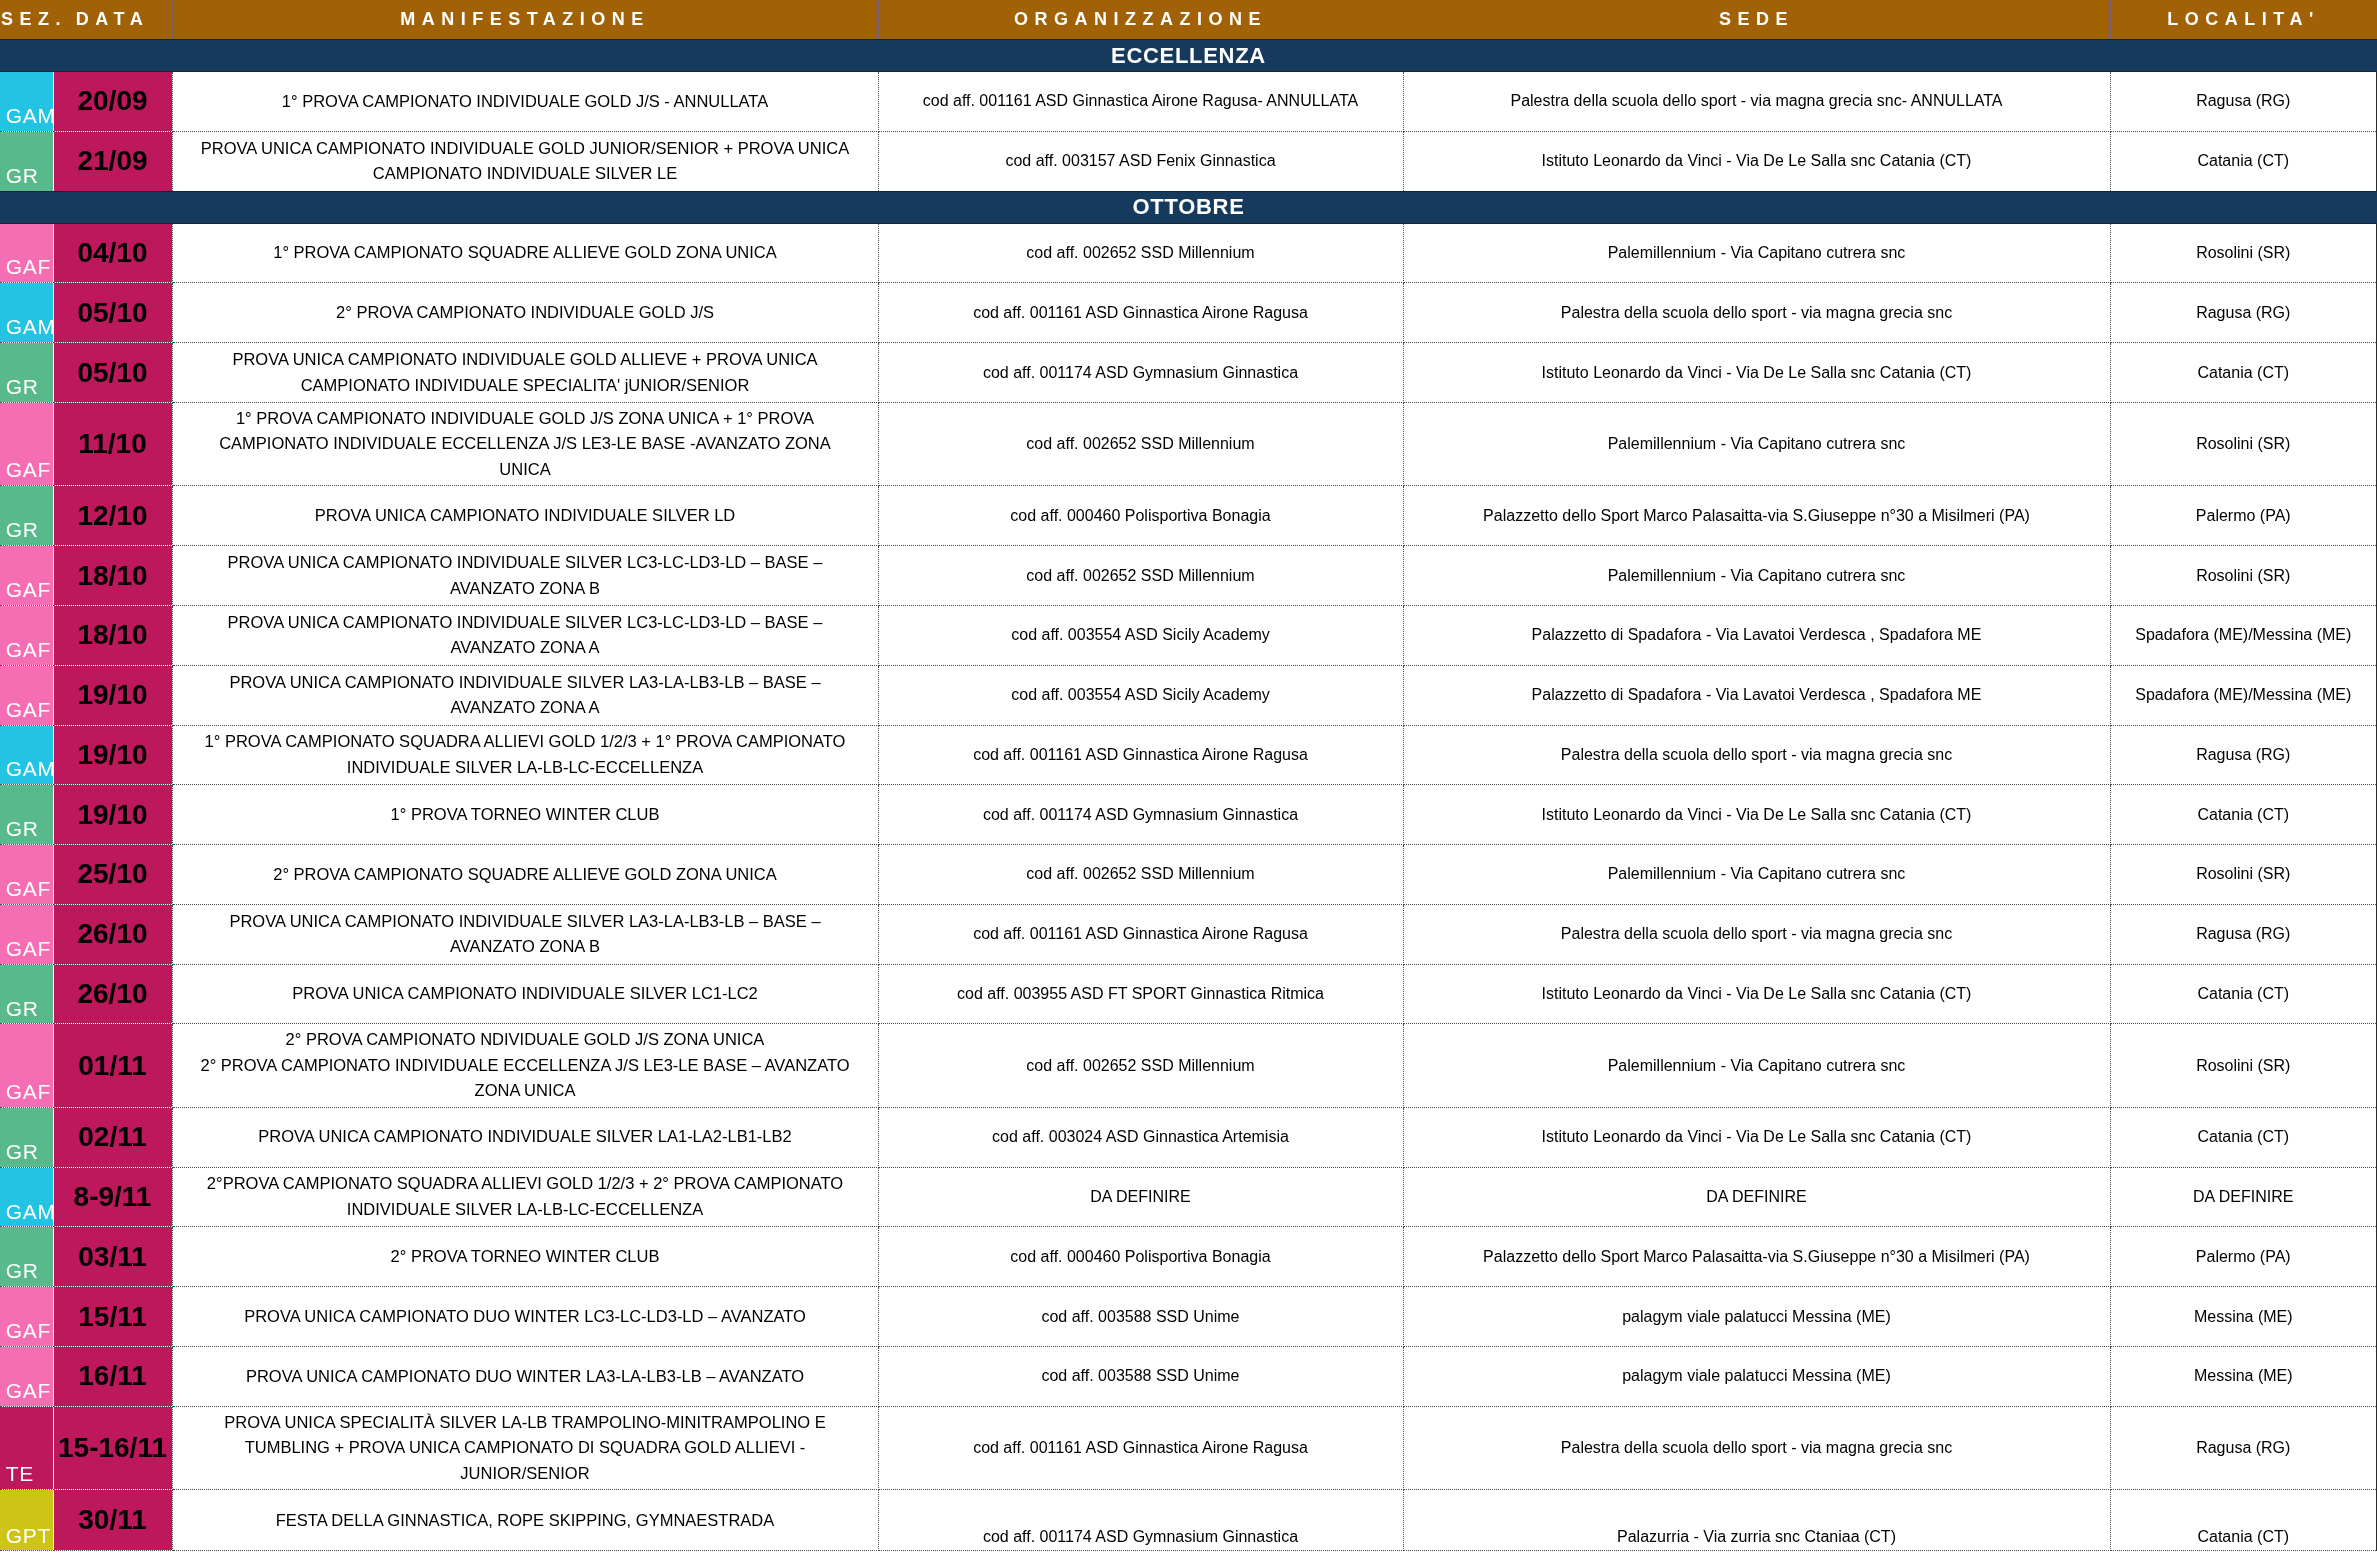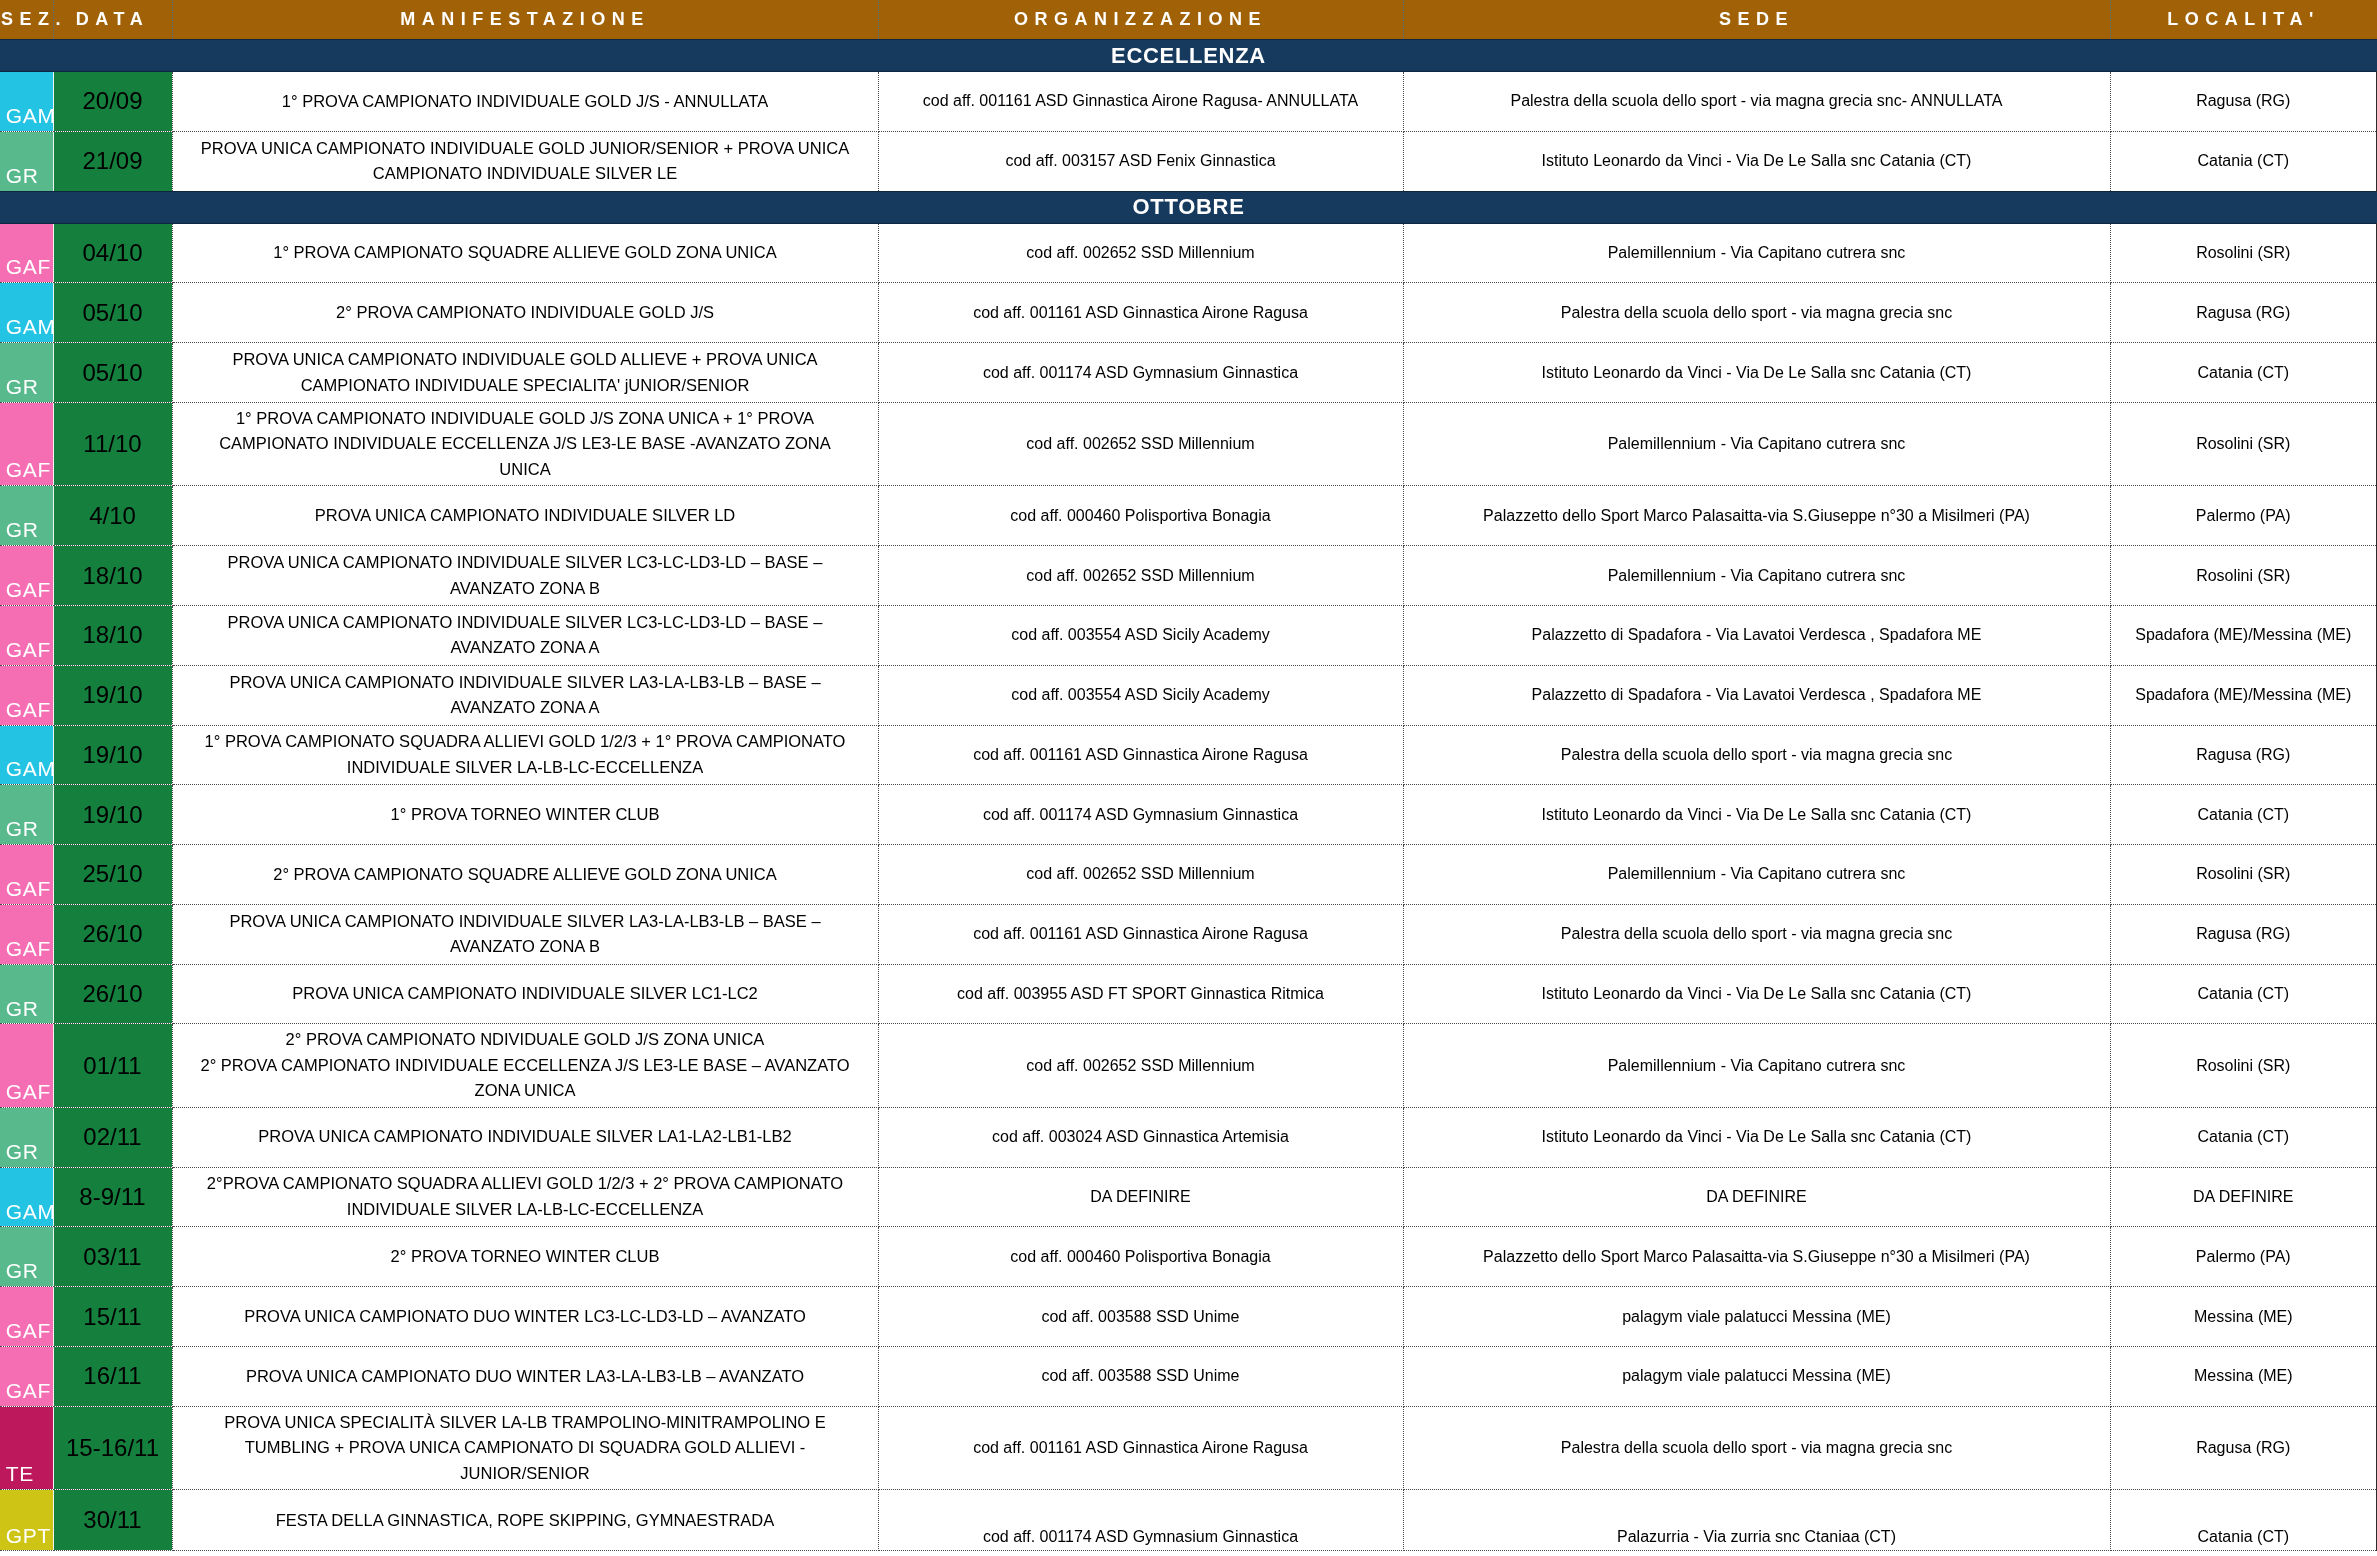--- a/index.html
+++ b/index.html
@@ -17,21 +17,21 @@
   
   td.month-band{height:29px;background:#163A5E;color:#fff;font-weight:bold;font-size:22px;
     letter-spacing:0.7px;text-align:center;vertical-align:middle;border-top:1.4px solid #0e2740;
     border-bottom:1.4px solid #0e2740;}
 
   
   tr.data-row td{height:53px;border-bottom:1.4px dotted #4a4a4a;vertical-align:middle;
     text-align:center;color:#000;overflow:hidden;}
   tr.data-row td.sez{color:#fff;font-size:21px;vertical-align:bottom;text-align:left;
     padding:0 0 2.9px 5.8px;border-right:1.4px dotted #e8e8e8;letter-spacing:0.7px;}
-  tr.data-row td.date{background:#15803d;font-weight:normal;font-size:24px;
+  tr.data-row td.date{background:#be185d;font-weight:bold;font-size:28px;
     border-right:1.4px dotted #4a4a4a;}
   tr.data-row td.event{font-size:16.5px;line-height:1.55;padding:2.9px 21.6px;white-space:pre-line;
     border-right:1.4px dotted #4a4a4a;}
   tr.data-row td.org{font-size:16px;padding:2.9px 14.4px;border-right:1.4px dotted #4a4a4a;margin-top:12px;}
   tr.data-row td.venue{font-size:16px;padding:2.9px 14.4px;border-right:1.4px dotted #4a4a4a;}
   tr.data-row td.loc{font-size:16px;padding:2.9px 10px;border-right:2.2px solid #2b2b2b;}
 
   
   tr.data-row.bottom-align td.org,
   tr.data-row.bottom-align td.venue,
@@ -109,21 +109,21 @@
       <tr class="data-row">
         <td class="sez" style="background: rgb(245, 110, 180);">GAF</td>
         <td class="date">11/10</td>
         <td class="event">1° PROVA CAMPIONATO INDIVIDUALE GOLD J/S ZONA UNICA + 1° PROVA CAMPIONATO INDIVIDUALE ECCELLENZA J/S LE3-LE BASE -AVANZATO ZONA UNICA</td>
         <td class="org">cod aff. 002652 SSD Millennium</td>
         <td class="venue">Palemillennium - Via Capitano cutrera snc</td>
         <td class="loc">Rosolini (SR)</td>
       </tr>
       <tr class="data-row">
         <td class="sez" style="background: rgb(88, 185, 140);">GR</td>
-        <td class="date">4/10</td>
+        <td class="date">12/10</td>
         <td class="event">PROVA UNICA CAMPIONATO INDIVIDUALE SILVER LD</td>
         <td class="org">cod aff. 000460 Polisportiva Bonagia</td>
         <td class="venue">Palazzetto dello Sport Marco Palasaitta-via S.Giuseppe n°30 a Misilmeri (PA)</td>
         <td class="loc">Palermo (PA)</td>
       </tr>
       <tr class="data-row">
         <td class="sez" style="background: rgb(245, 110, 180);">GAF</td>
         <td class="date">18/10</td>
         <td class="event">PROVA UNICA CAMPIONATO INDIVIDUALE SILVER LC3-LC-LD3-LD – BASE – AVANZATO ZONA B</td>
         <td class="org">cod aff. 002652 SSD Millennium</td>

